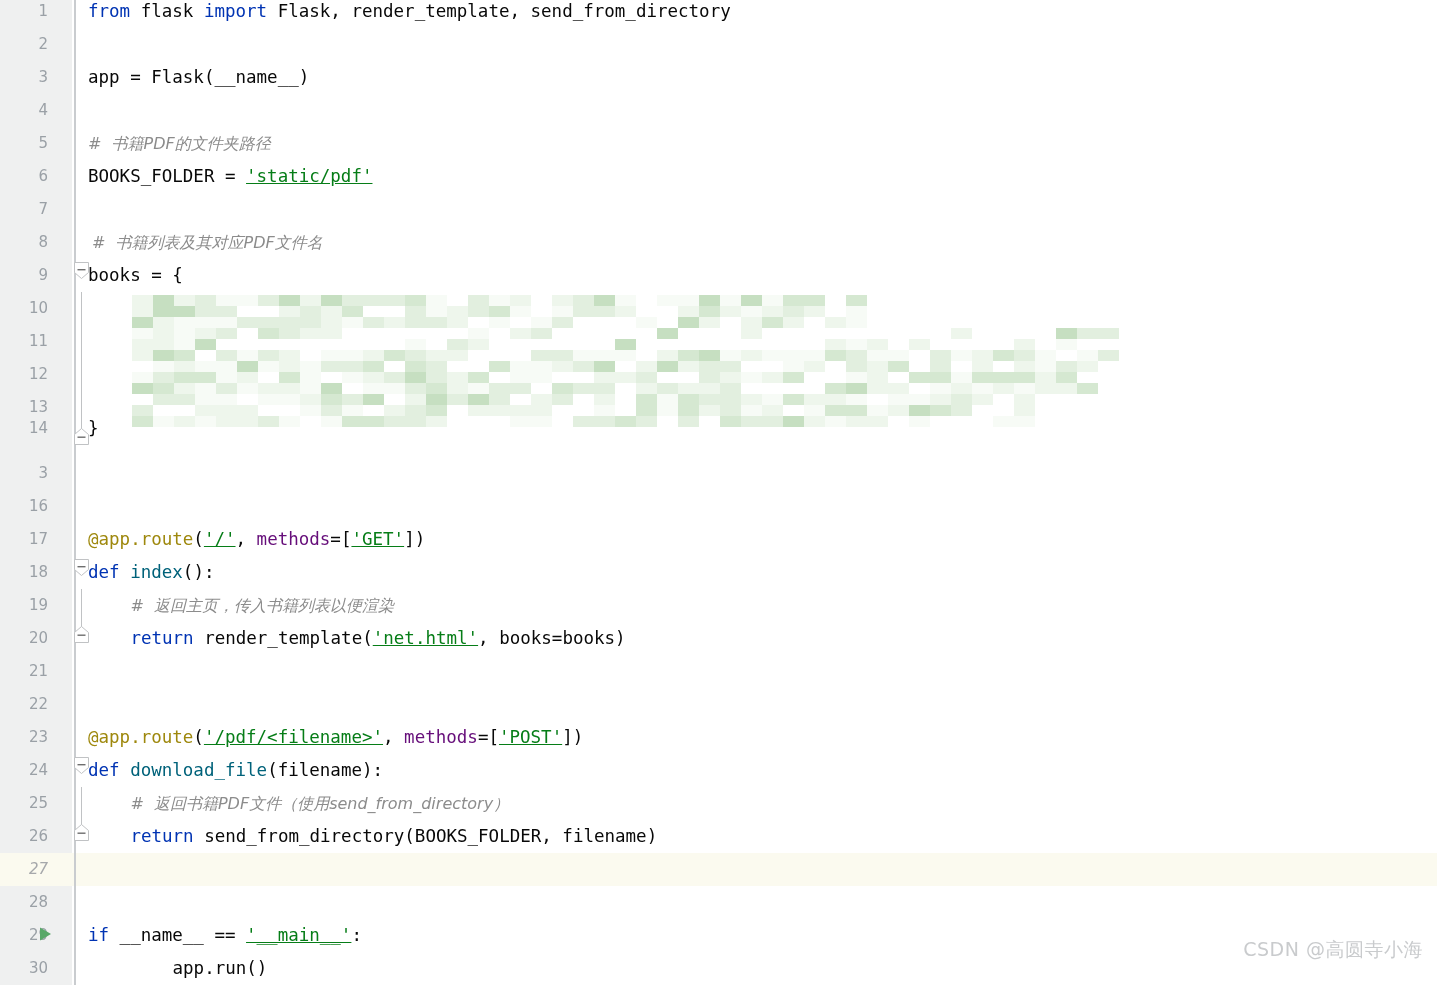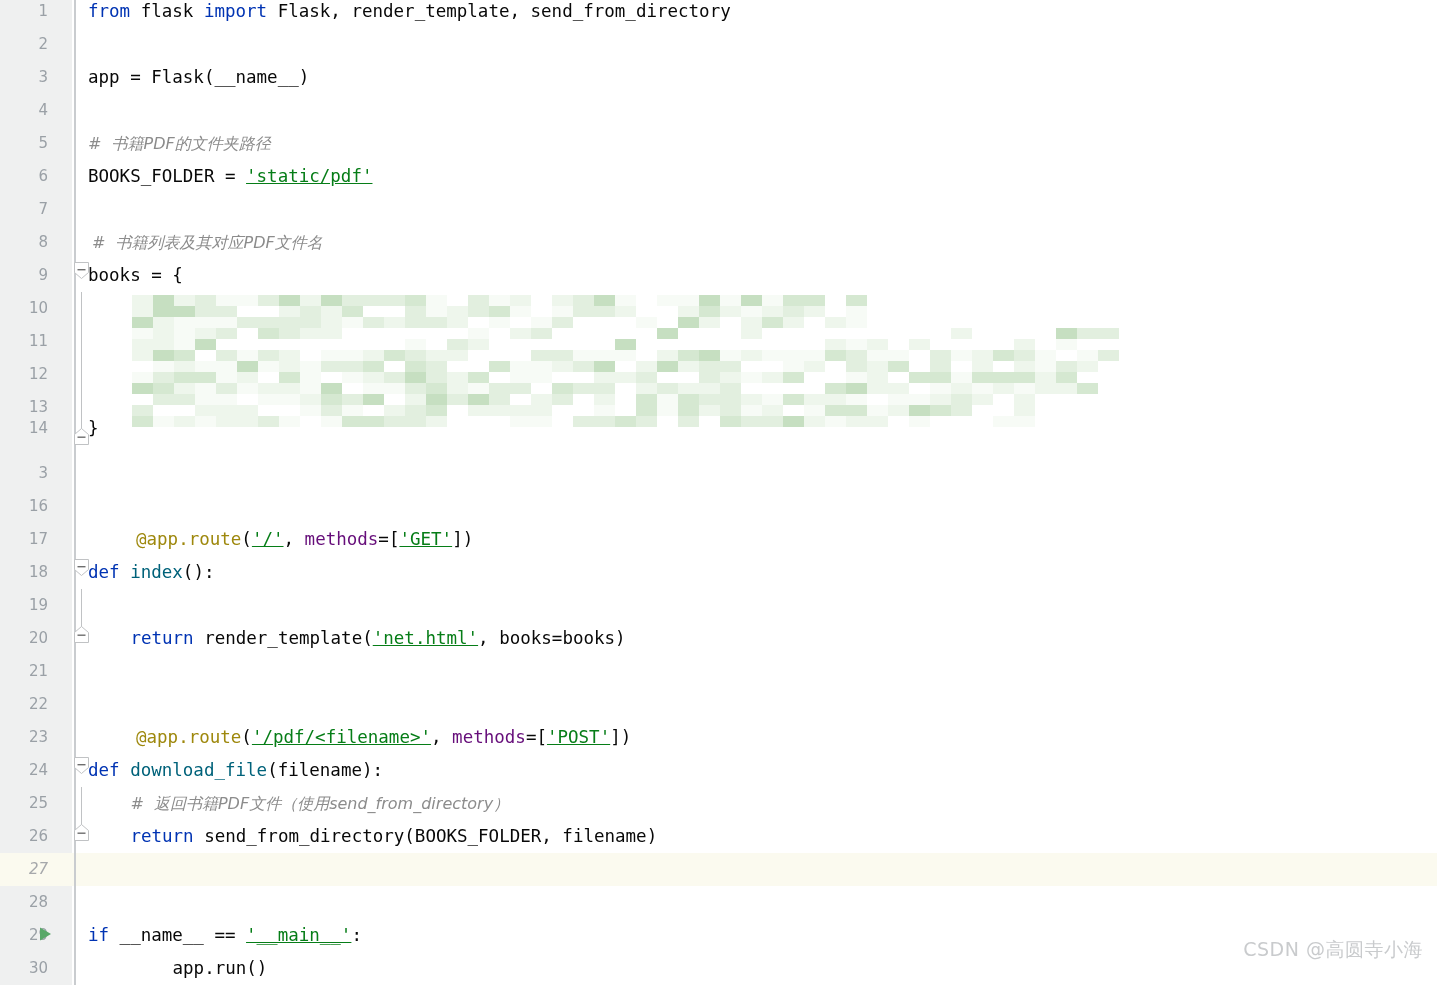--- a/index.html
+++ b/index.html
@@ -78,21 +78,21 @@
     font-family: "DejaVu Sans Mono", "Liberation Mono", monospace;
     font-size: 17.5px;
     white-space: pre;
     color: #080808;
     letter-spacing: 0px;
   }
 
   
   .kw      { color: #0033b3; }
   .str     { color: #067d17; text-decoration: underline; }
-  .deco    { color: #9e880d; margin-left: 48px; }
+  .deco    { color: #9e880d; }
   .kwarg   { color: #660e7a; }
   .fn      { color: #00627a; }
   .punct   { color: #080808; }
   .plain   { color: #080808; }
   .cmt {
     color: #8c8c8c;
     font-style: italic;
     font-family: "DejaVu Sans", "Liberation Sans", sans-serif;
     font-size: 16px;
   }
@@ -220,20 +220,21 @@
       <div class="row" style="top: 523px;">
         <div class="lineno">17</div>
         <div class="codetext" style="left: 88px;"><span class="deco">@app.route</span><span class="punct">(</span><span class="str">'/'</span><span class="punct">, </span><span class="kwarg">methods</span><span class="punct">=[</span><span class="str">'GET'</span><span class="punct">])</span></div>
       </div>
       <div class="row" style="top: 556px;">
         <div class="lineno">18</div>
         <div class="codetext" style="left: 88px;"><span class="kw">def</span><span class="plain"> </span><span class="fn">index</span><span class="plain">():</span></div>
       </div>
       <div class="row" style="top: 589px;">
         <div class="lineno">19</div>
+        <div class="codetext" style="left: 130.4px;"><span class="cmt">#  返回主页，传入书籍列表以便渲染</span></div>
       </div>
       <div class="row" style="top: 622px;">
         <div class="lineno">20</div>
         <div class="codetext" style="left: 130.4px;"><span class="kw">return</span><span class="plain"> render_template(</span><span class="str">'net.html'</span><span class="plain">, books=books)</span></div>
       </div>
       <div class="row" style="top: 655px;">
         <div class="lineno">21</div>
         <div class="codetext" style="left: 88px;"></div>
       </div>
       <div class="row" style="top: 688px;">

